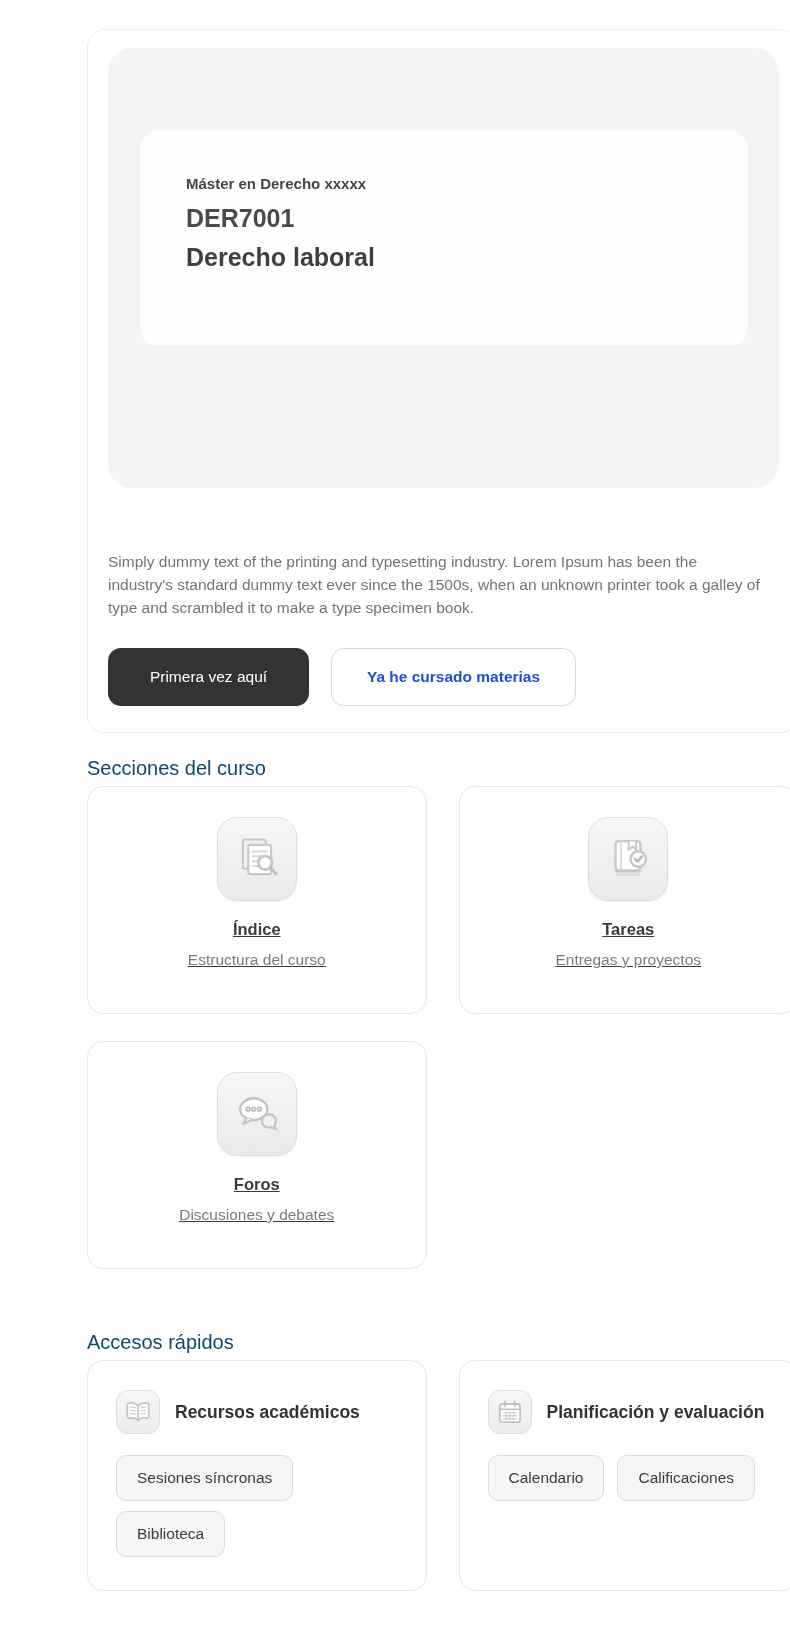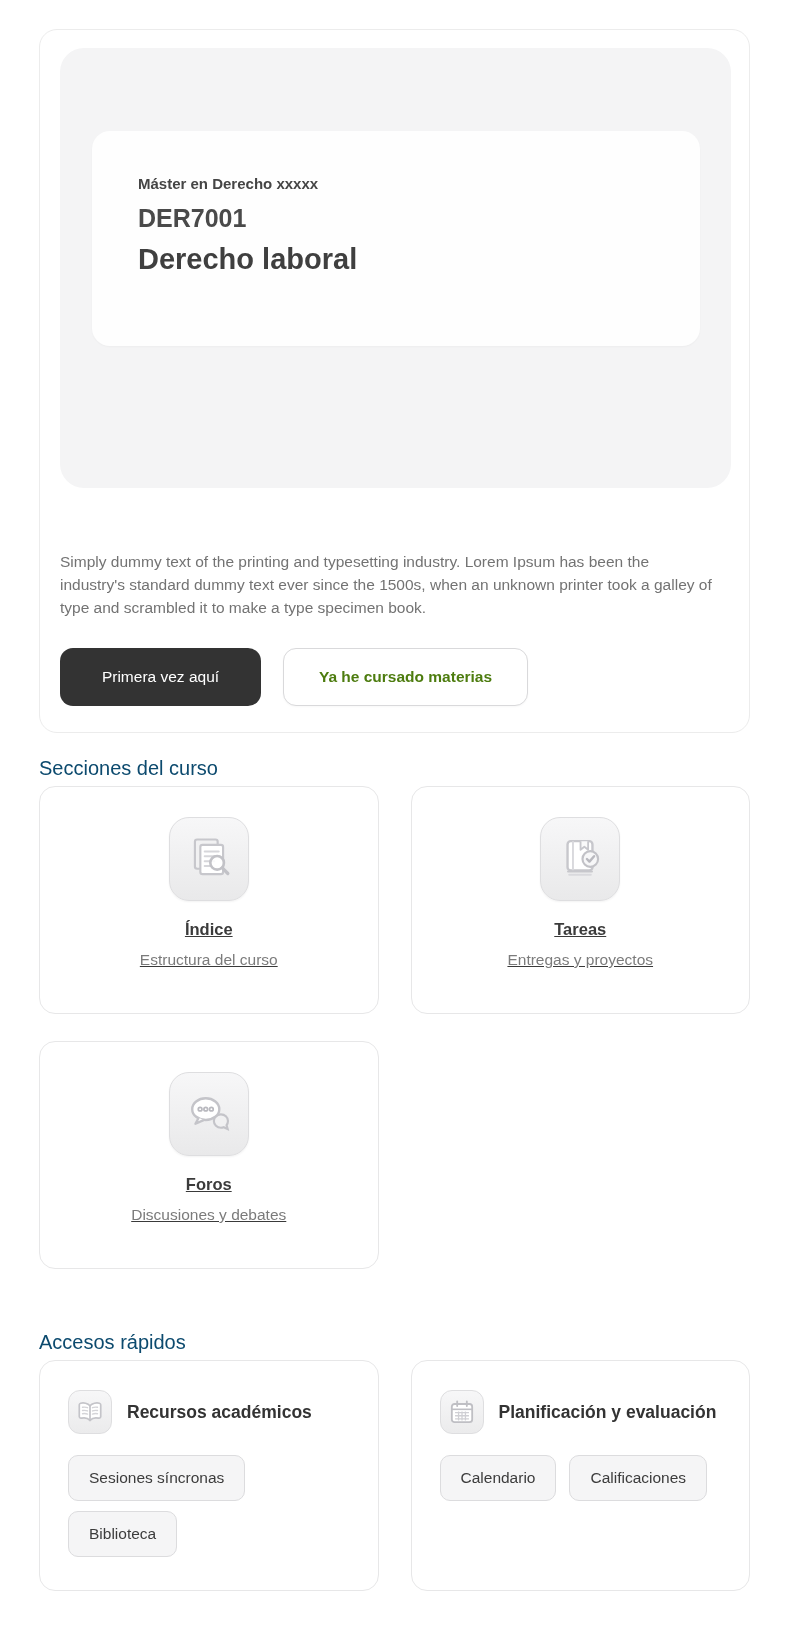--- a/index.html
+++ b/index.html
@@ -3,21 +3,21 @@
 <meta charset="utf-8">
 <style>
   * { margin:0; padding:0; box-sizing:border-box; }
   html,body { background:#ffffff; }
   body {
     width:790px; height:1636px; overflow:hidden;
     font-family:"Liberation Sans", sans-serif;
     color:#3a3a3a;
     -webkit-font-smoothing:antialiased;
   }
-  .page { padding:29px 40px 40px 39px; }
+  .page { padding:29px 40px 40px 39px;margin-left:48px; }
 
   
   .hero-card {
     width:711px; height:704px;
     border:1px solid #ececec; border-radius:18px;
     background:#ffffff;
     padding:18px 19px 20px 20px;
   }
   .hero-banner {
     width:671px; height:440px;
@@ -25,36 +25,36 @@
     padding:83px 0 0 32px;
   }
   .hero-inner-card {
     width:608px; height:215px;
     background:#fefefe; border-radius:18px;
     box-shadow:0 1px 2px rgba(0,0,0,0.03);
     padding:44px 0 0 46px;
   }
   .hero-program { font-size:15px; font-weight:600; color:#454545; }
   .hero-code    { font-size:25px; font-weight:700; color:#4a4a4a; margin-top:12px; }
-  .hero-title   { font-size:29px; font-weight:600; color:#3f3f3f; margin-top:10px; }
+  .hero-title   { font-size:25px; font-weight:600; color:#3f3f3f; margin-top:10px; }
 
   .hero-desc {
     margin-top:62px; max-width:655px;
     font-size:15.5px; line-height:23px; color:#737373;
   }
   .hero-actions { margin-top:29px; display:flex; gap:22px; }
   .btn-primary {
     width:201px; height:58px;
     background:#333333; color:#ffffff;
     border:none; border-radius:13px;
     font-family:inherit; font-size:15.5px; cursor:pointer;
   }
   .btn-secondary {
     width:245px; height:58px;
-    background:#ffffff; color:#4d7c0f;
+    background:#ffffff; color:#1d4ed8;
     border:1px solid #d9d9db; border-radius:13px;
     font-family:inherit; font-size:15.5px; font-weight:700; cursor:pointer;
     box-shadow:0 1px 2px rgba(0,0,0,0.03);
   }
 
   
   .section-heading {
     font-size:20px; font-weight:400; color:#0c4a6e;
     line-height:22px;
   }

